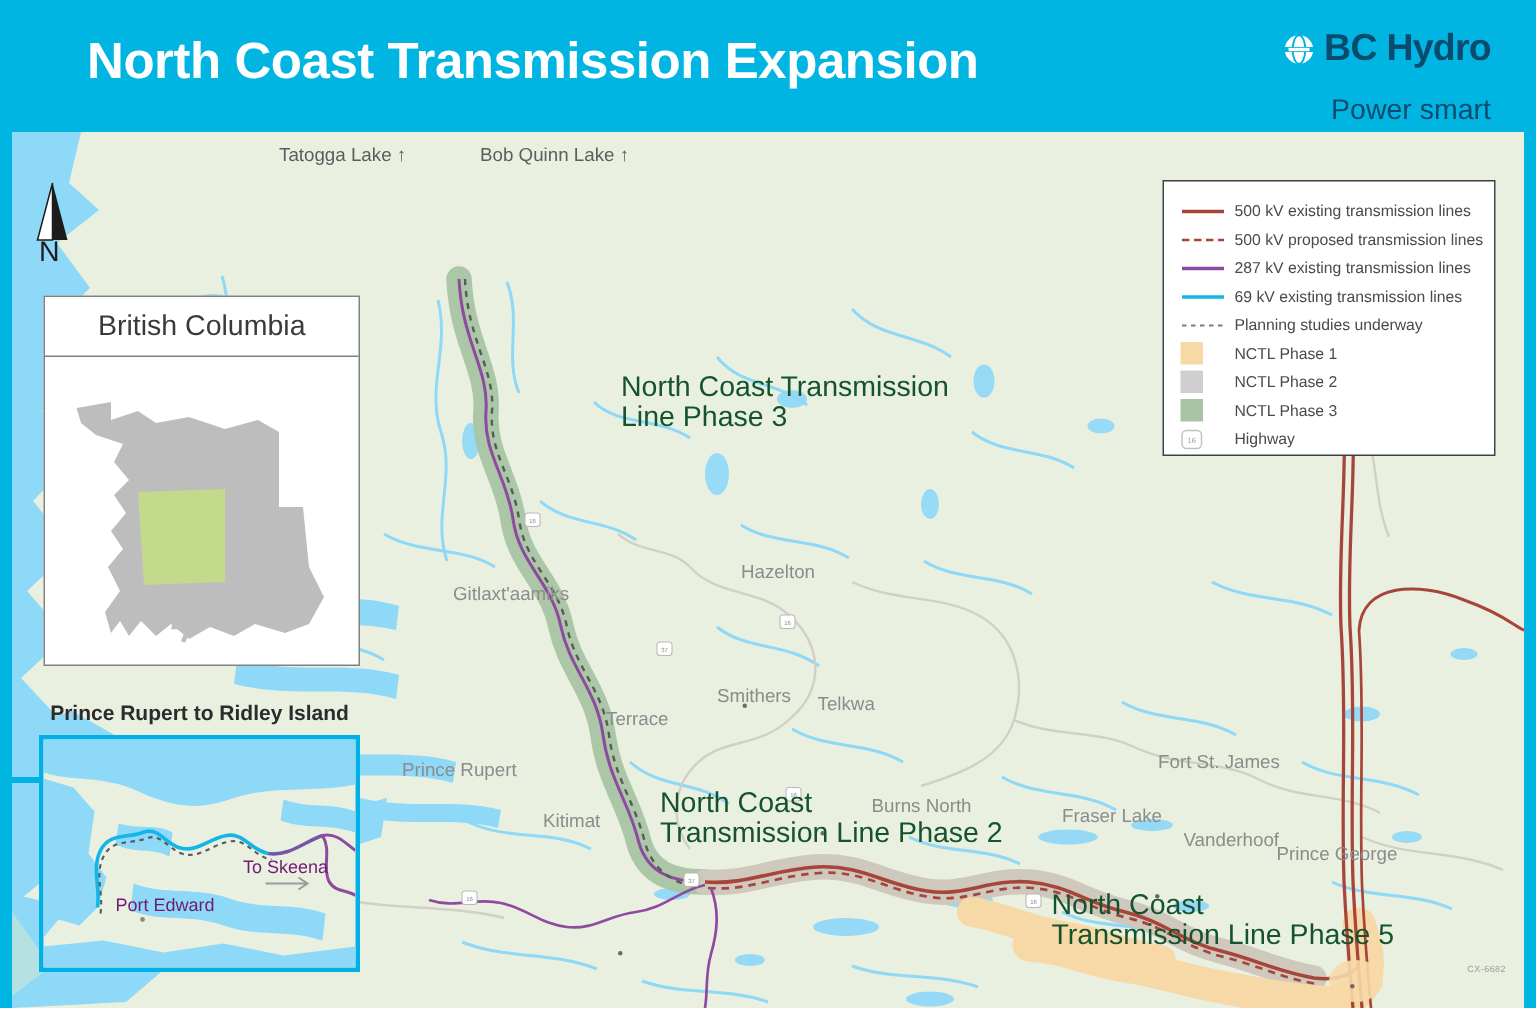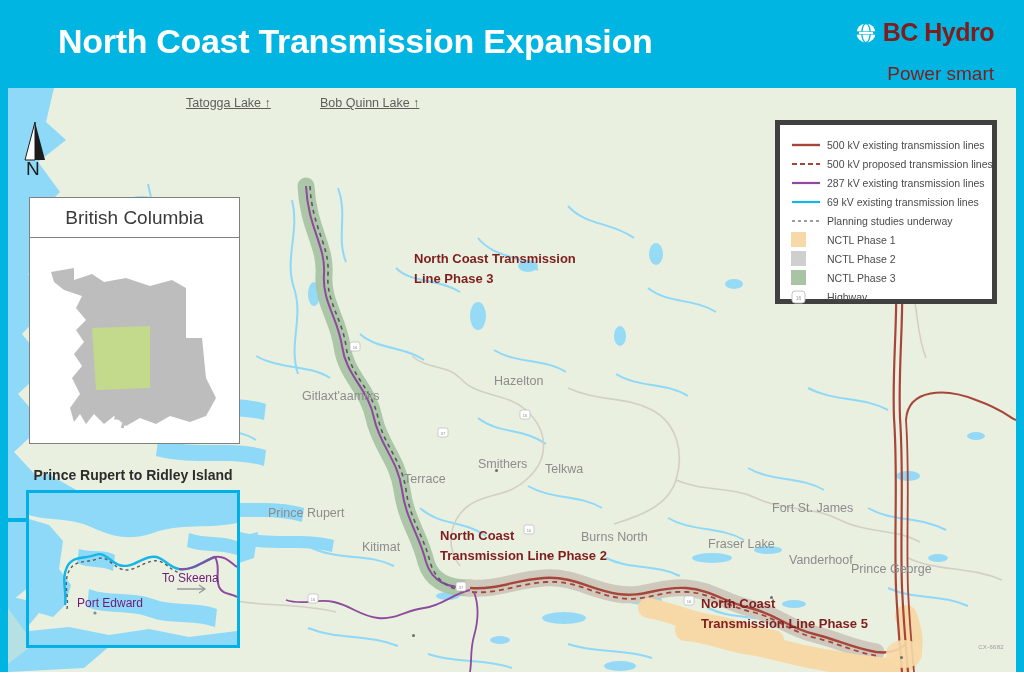--- a/index.html
+++ b/index.html
@@ -3,54 +3,54 @@
 <meta charset="utf-8">
 <style>
   html,body{margin:0;padding:0;background:#fff;}
   body{font-family:"Liberation Sans", sans-serif;}
   #page{position:relative;width:1024px;height:672px;overflow:hidden;background:#00b5e2;}
 
   
   #header{position:absolute;left:0;top:0;width:1024px;height:88px;background:#00b5e2;}
   #title{position:absolute;left:58px;top:22px;color:#fff;font-size:34px;font-weight:bold;letter-spacing:-0.3px;
          font-family:"Liberation Sans", sans-serif;white-space:nowrap;}
-  #logo{position:absolute;right:30px;top:20px;width:170px;height:56px;color:#7f1d1d;text-align:right;}
+  #logo{position:absolute;right:30px;top:20px;width:170px;height:56px;color:#0c4a6e;text-align:right;}
   #logo .lg1{display:flex;align-items:center;justify-content:flex-end;gap:6px;}
   #logo .mark{width:22px;height:22px;flex:none;}
   #logo .bc{font-size:25px;font-weight:bold;letter-spacing:-0.5px;line-height:25px;}
   #logo .ps{font-size:19px;line-height:24px;margin-top:17px;letter-spacing:0px;}
 
   
   #mapwrap{position:absolute;left:8px;top:88px;width:1008px;height:584px;overflow:hidden;background:#e9f0e0;}
   #mapsvg{position:absolute;left:0;top:0;}
 
   
   .lbl{position:absolute;color:#8c8c8c;font-size:12.5px;white-space:nowrap;font-family:"Liberation Sans",sans-serif;}
-  .lbl.dark{color:#5d5d5d;text-decoration:underline;}
-  .phase{position:absolute;color:#7f1d1d;font-size:13px;font-weight:bold;line-height:20px;white-space:nowrap;}
+  .lbl.dark{color:#5d5d5d;}
+  .phase{position:absolute;color:#14532d;font-size:19px;font-weight:normal;line-height:20px;white-space:nowrap;}
   .citydot{position:absolute;width:3px;height:3px;border-radius:50%;background:#6b6b6b;}
 
   
   #north{position:absolute;left:22px;top:120px;width:30px;height:60px;}
   #north .n{position:absolute;left:4px;top:38px;font-size:19px;color:#1c1c1c;font-family:"Liberation Sans",sans-serif;}
 
   
   #bcinset{position:absolute;left:29px;top:197px;width:211px;height:247px;background:#fff;border:1.5px solid #808080;box-sizing:border-box;}
   #bcinset .ttl{height:39px;line-height:39px;text-align:center;font-size:19px;color:#3a3a3a;border-bottom:1.5px solid #808080;
        font-family:"Liberation Sans",sans-serif;}
   #bcinset .body{position:relative;height:205px;}
 
   
   #prinset{position:absolute;left:26px;top:467px;width:214px;height:183px;}
   #prinset .ttl{height:23px;font-size:14px;font-weight:bold;color:#2c2c2c;text-align:center;white-space:nowrap;}
   #prinset .box{position:relative;width:214px;height:158px;border:3px solid #00b0e6;box-sizing:border-box;background:#e9f0e0;overflow:hidden;}
   #prinset .ilbl{position:absolute;color:#701a75;font-size:12px;white-space:nowrap;}
 
   
-  #legend{position:absolute;left:775px;top:120px;width:222px;height:184px;background:#fff;border:5px solid #404040;box-sizing:border-box;padding:10px 0 0 0;}
+  #legend{position:absolute;left:775px;top:120px;width:222px;height:184px;background:#fff;border:1px solid #404040;box-sizing:border-box;padding:10px 0 0 0;}
   #legend .row{display:flex;align-items:center;height:19px;padding-left:11px;}
   #legend .sym{width:36px;flex:none;display:flex;align-items:center;justify-content:flex-start;}
   #legend .txt{font-size:10.5px;color:#4a4a4a;white-space:nowrap;font-family:"Liberation Sans",sans-serif;}
   .sw{width:15px;height:15px;display:inline-block;}
 
   #code{position:absolute;right:20px;bottom:22px;font-size:6px;color:#9a9a9a;letter-spacing:0.3px;}
 </style>
 </head>
 <body>
 

